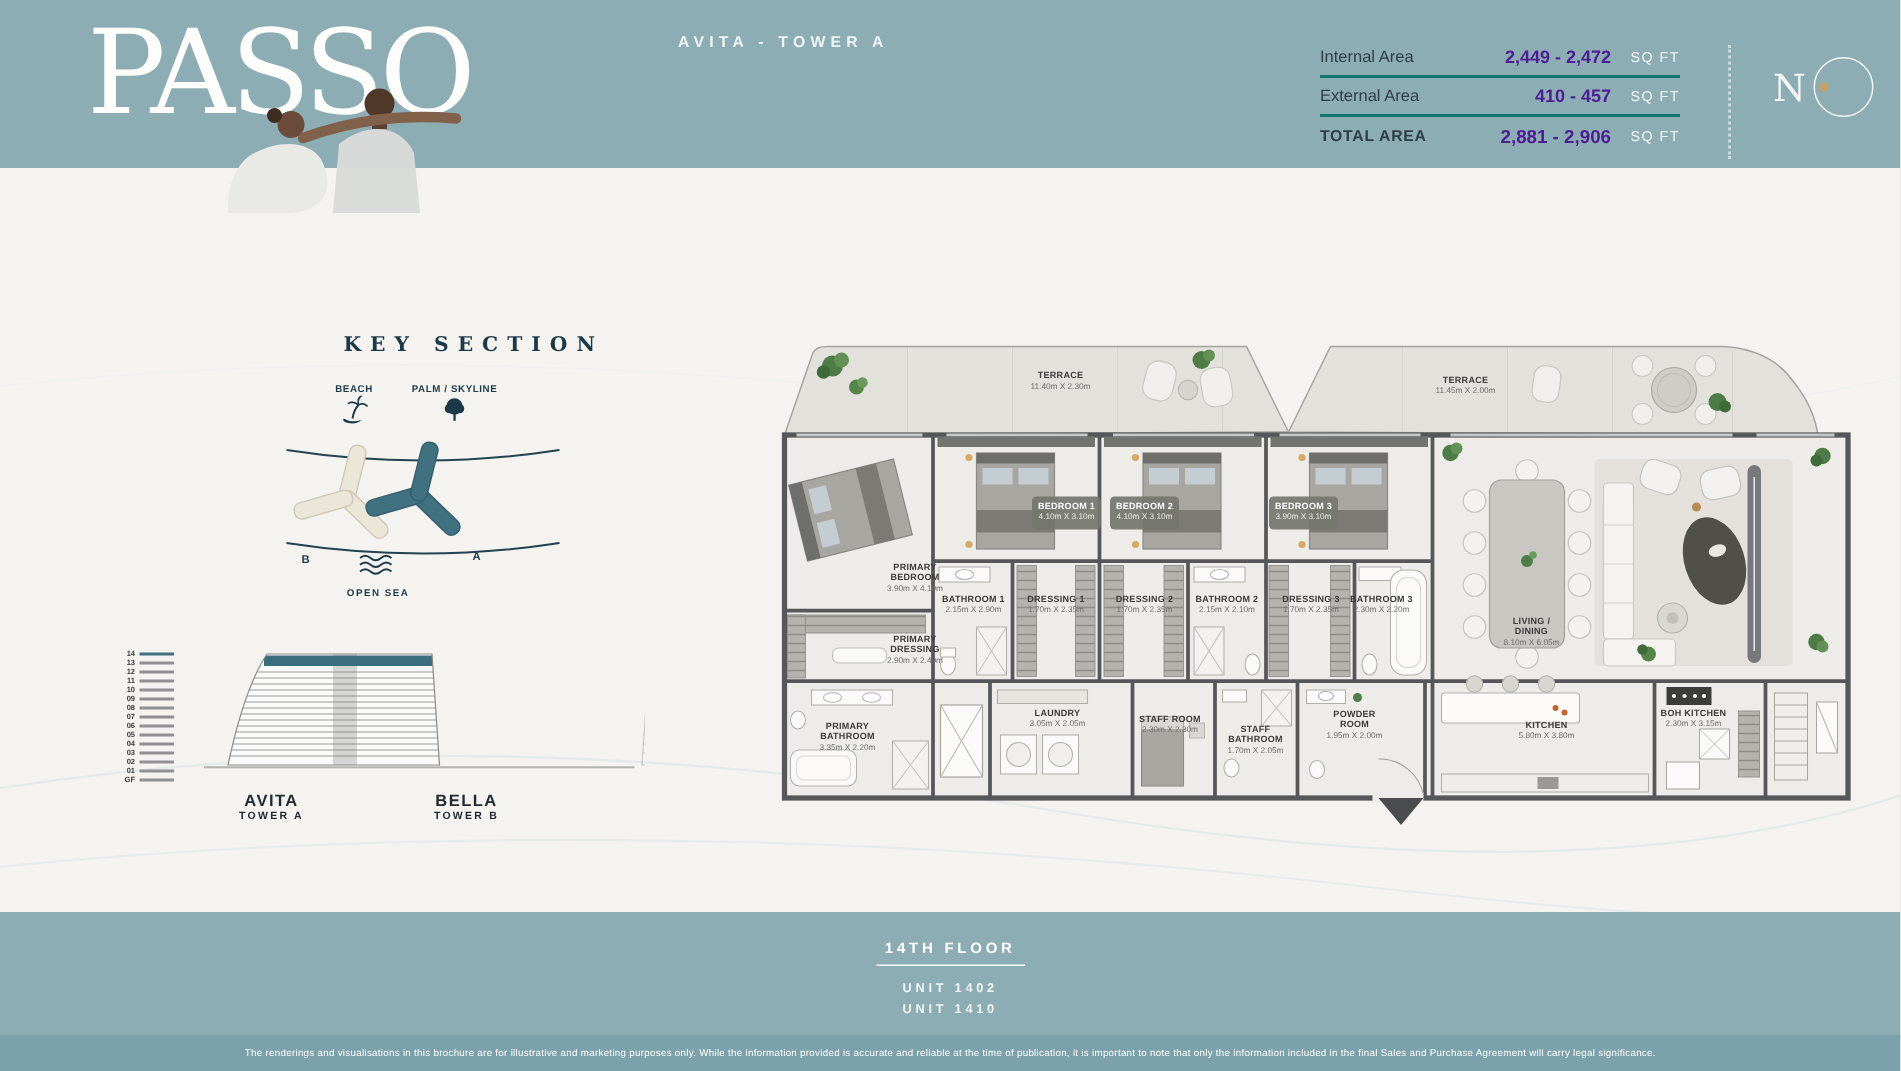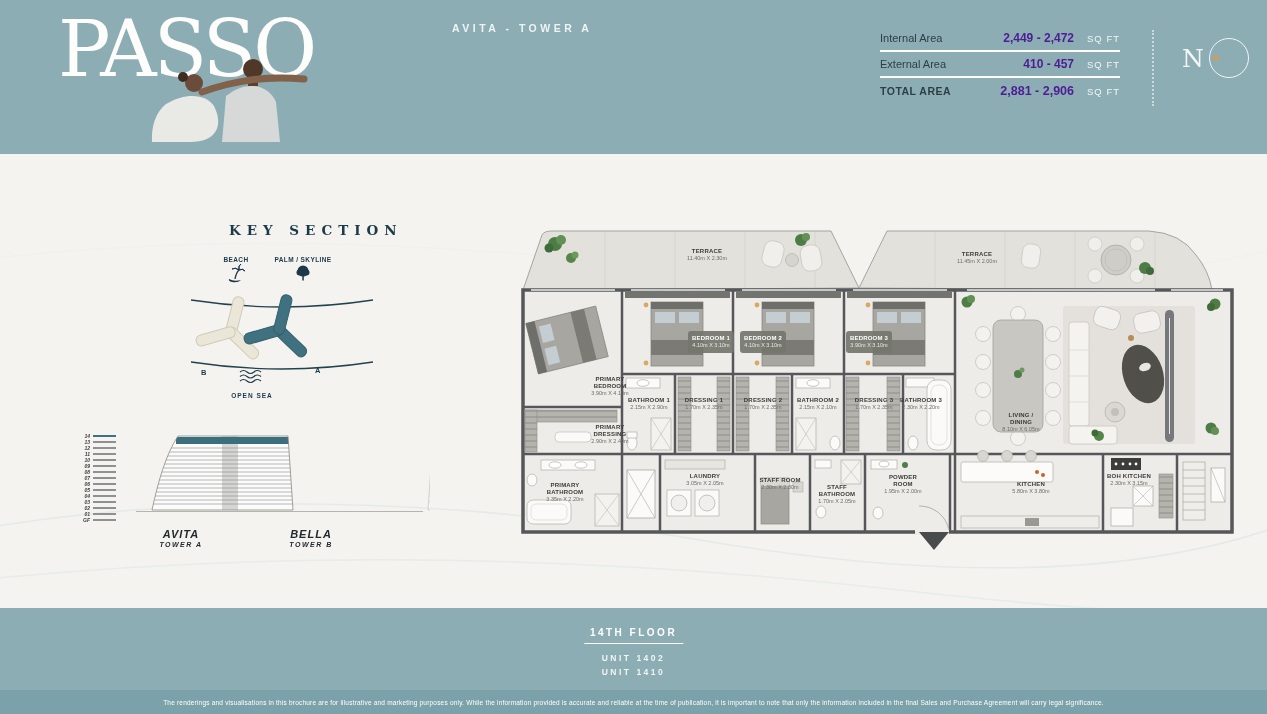--- a/index.html
+++ b/index.html
@@ -4,33 +4,33 @@
 <style>
   :root{
     --band:#8dadb4; --band-dark:#7ba2ab; --navy:#1c3949; --accent-gold:#c9a063;
     --tower-teal:#3f7180; --tower-beige:#eae6d8; --ivory:#f4f3ef;
   }
   *{margin:0;padding:0;box-sizing:border-box;}
   html,body{background:#dfe3e2;}
   .page{position:relative;width:1267px;height:714px;background:var(--ivory);overflow:hidden;
         font-family:"Liberation Sans", sans-serif;}
   
-  .topbar{position:absolute;left:0;top:0;width:1267px;height:154px;background:var(--band);}
+  .topbar{position:absolute;left:0;top:0;width:1267px;height:112px;background:var(--band);}
   .brand{position:absolute;left:58px;top:8px;width:300px;height:132px;}
   .brand-word{position:absolute;left:0;top:2px;font-family:"DejaVu Serif", serif;font-size:78px;
         letter-spacing:-3px;color:#fdfdfc;line-height:1;}
   .dancers{position:absolute;left:48px;top:34px;}
   .title-block{position:absolute;left:452px;top:22px;color:#fff;}
   .tower-line{font-size:10.5px;font-weight:bold;letter-spacing:3.5px;color:#eef4f4;}
   .res-title{margin-top:4px;font-family:"DejaVu Serif", serif;font-size:44px;line-height:1.05;color:#fdfdfc;letter-spacing:1px;white-space:nowrap;}
   .res-type{font-family:"DejaVu Serif", serif;font-size:19px;letter-spacing:3px;color:#32505b;margin-left:16px;}
   .res-sub{margin-top:3px;font-size:13px;letter-spacing:9px;color:#f6f9f8;}
   .area-table{position:absolute;left:880px;top:26px;width:240px;}
   .area-row{display:flex;align-items:center;height:26px;}
-  .area-row:not(:last-child){border-bottom:2px solid #ffffff;}
+  .area-row:not(:last-child){border-bottom:2px solid #0f766e;}
   .a-label{flex:1;font-size:11px;color:#2c3e46;}
   .emph .a-label{font-size:10.5px;font-weight:bold;letter-spacing:.5px;}
   .a-val{width:96px;text-align:right;font-size:12px;font-weight:bold;color:#4c1d95;}
   .emph .a-val{font-size:12.5px;}
   .a-unit{width:46px;text-align:right;font-size:9.5px;letter-spacing:1px;color:#f2f6f6;}
   .dot-divider{position:absolute;left:1152px;top:30px;height:76px;border-left:2px dotted rgba(255,255,255,.55);}
   .dev-logo{position:absolute;left:1182px;top:38px;display:flex;align-items:center;color:#f3f6f5;}
   .dev-n{font-family:"DejaVu Serif", serif;font-size:25px;}
   .dev-circle{position:relative;width:40px;height:40px;border:1.5px solid #f3f6f5;border-radius:50%;margin-left:5px;}
   .dev-dot{position:absolute;left:3px;top:16px;width:6px;height:6px;border-radius:50%;background:var(--accent-gold);}
@@ -43,21 +43,21 @@
   .legend-item{text-align:center;}
   .legend-item.beach{position:absolute;left:28px;width:50px;}
   .legend-item.palm{position:absolute;left:88px;width:64px;}
   .legend-label{font-size:6.5px;font-weight:bold;letter-spacing:.4px;color:var(--navy);}
   .key-svg{position:absolute;left:0;top:0;}
   .tower-letter{position:absolute;font-size:7.5px;font-weight:bold;color:var(--navy);}
   .tl-b{left:18px;top:112px;} .tl-a{left:132px;top:110px;}
   .open-sea{position:absolute;left:24px;top:136px;width:90px;text-align:center;font-size:6.5px;
        font-weight:bold;letter-spacing:1px;color:var(--navy);}
   
-  .elevation{position:absolute;left:78px;top:430px;width:352px;height:126px;font-style:italic;}
+  .elevation{position:absolute;left:78px;top:430px;width:352px;height:126px;}
   .floor-scale{position:absolute;left:2px;top:3px;width:36px;}
   .fs-row{display:flex;align-items:center;height:6px;gap:3px;}
   .fs-num{width:10px;text-align:right;font-size:5px;font-weight:bold;color:#3a3a3a;line-height:1;}
   .fs-dash{flex:1;height:2.2px;background:#8f9091;}
   .fs-dash.hl{background:var(--tower-teal);}
   .bld-svg{position:absolute;left:40px;top:0;}
   .bld-name{position:absolute;top:98px;width:120px;text-align:center;color:#202a30;}
   .bld-name .nm{font-size:11px;font-weight:bold;letter-spacing:1px;}
   .bld-name .sub{font-size:7px;font-weight:bold;letter-spacing:1.5px;margin-top:1px;}
   .bn-a{left:43px;} .bn-b{left:173px;}

